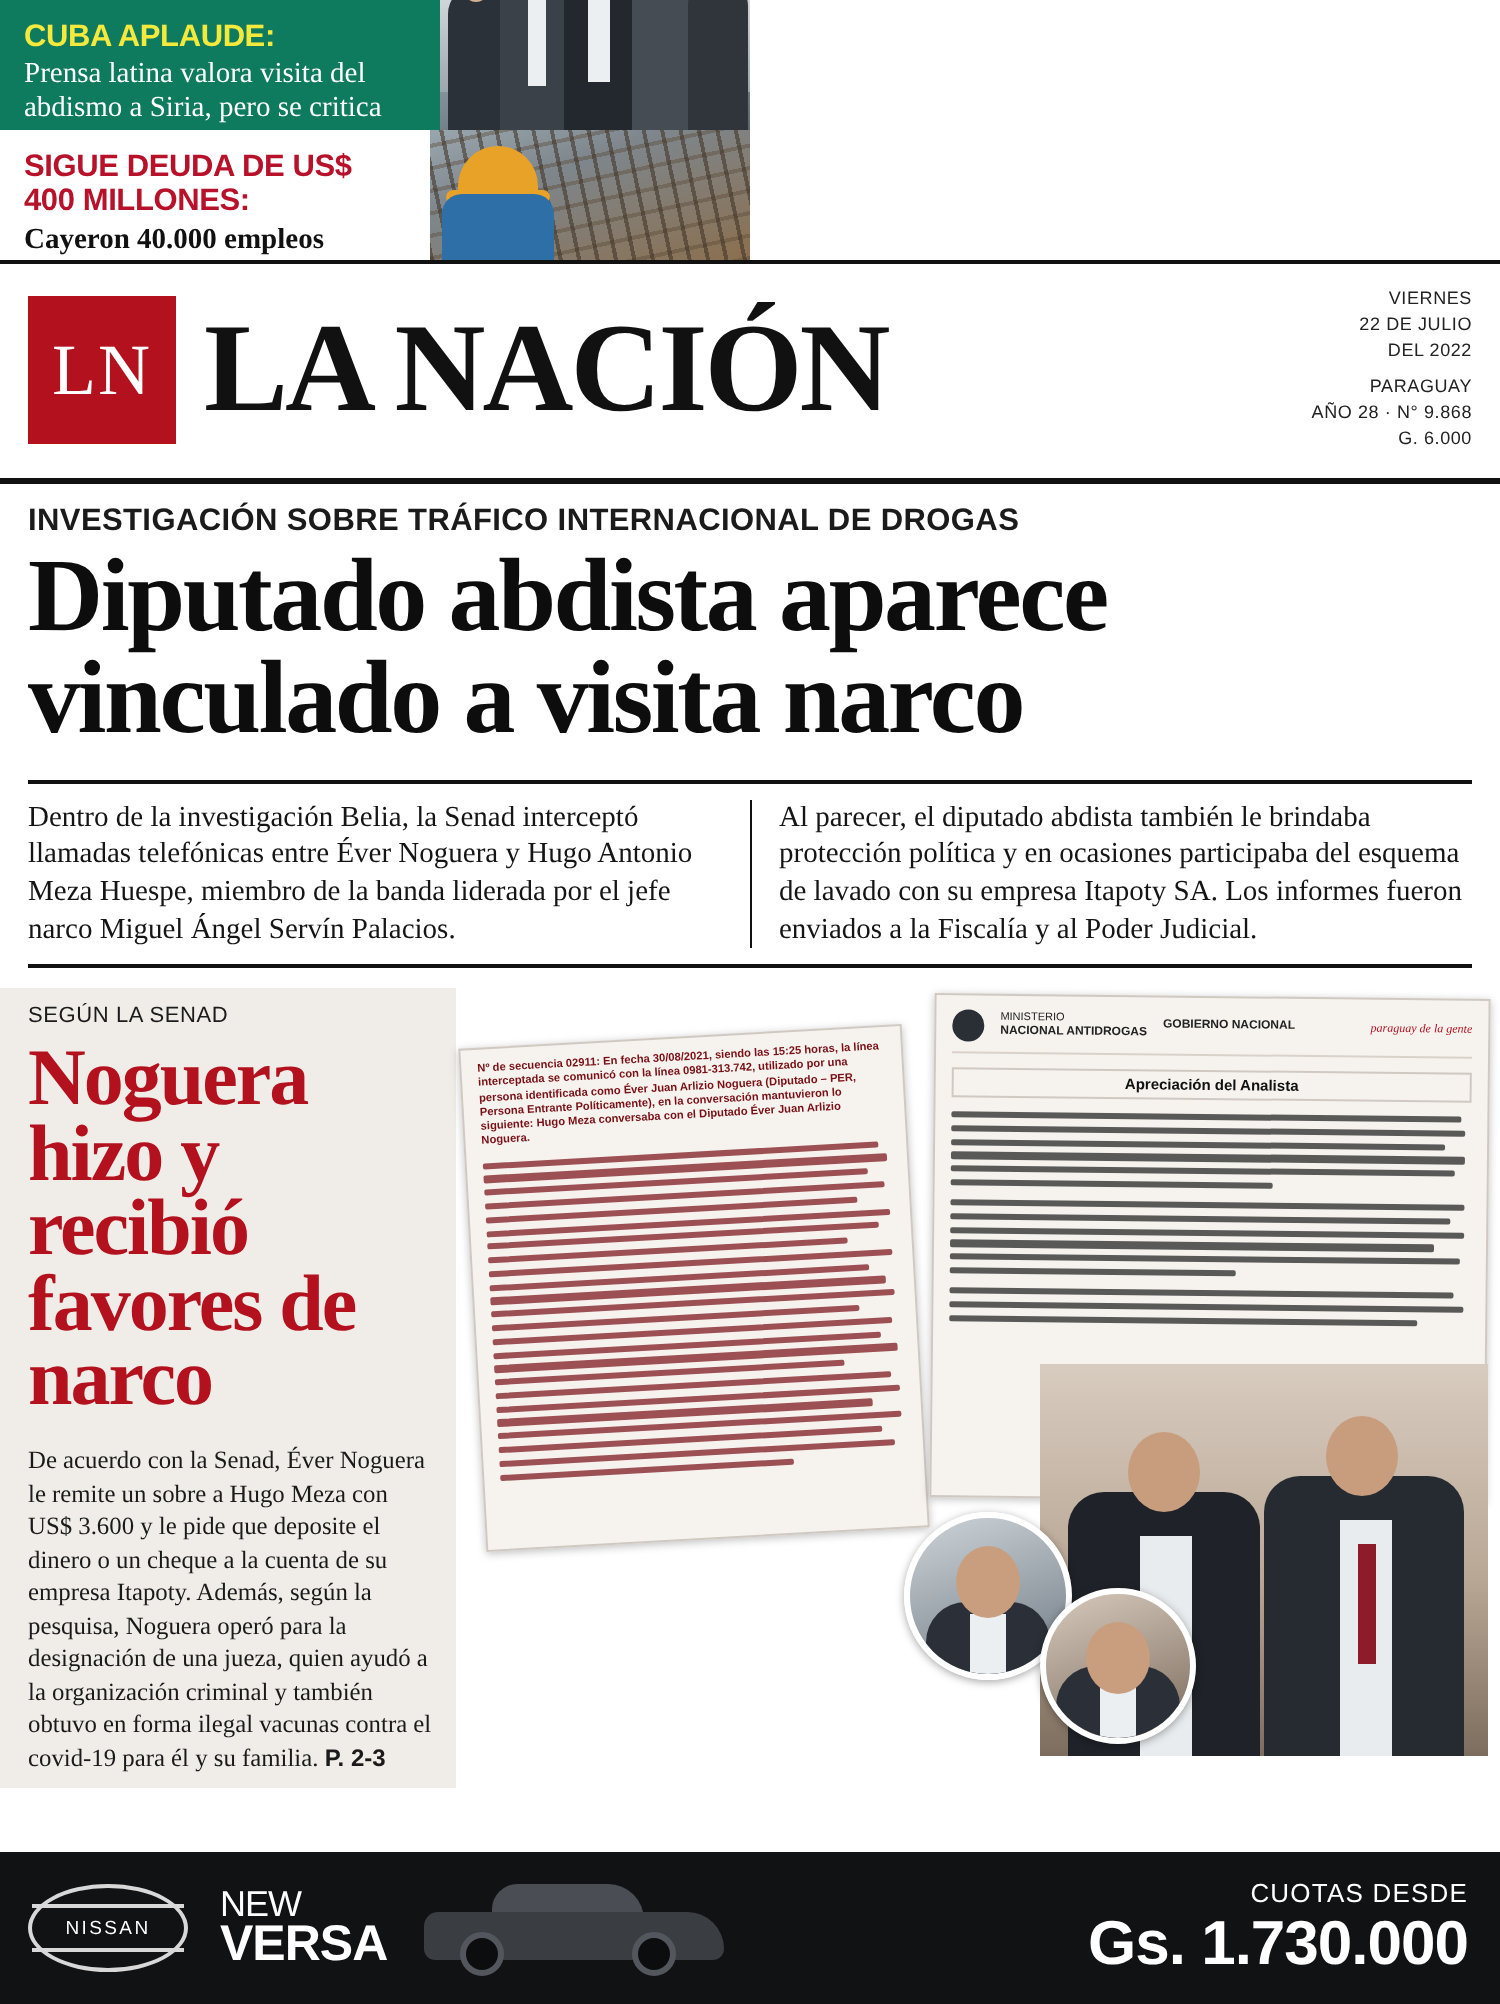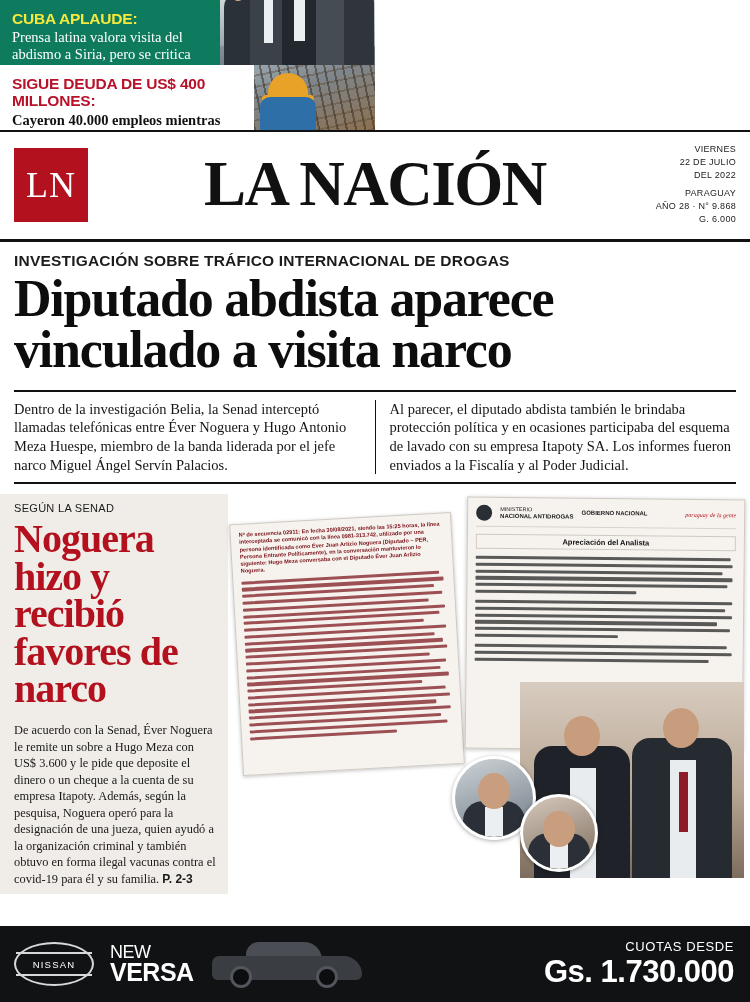--- a/index.html
+++ b/index.html
@@ -24,21 +24,21 @@
     height: 130px;
     overflow: hidden;
   }
   .teaser-left { width: 375px; background: #0e7b5f; }
   .teaser-right { width: 375px; background: #ffffff; }
   .teaser-text {
     padding: 10px 10px 6px 12px;
     width: 220px;
     color: #ffffff;
   }
-  .teaser-right .teaser-text { color: #1a1a1a; width: 254px; }
+  .teaser-right .teaser-text { color: #1a1a1a; width: 215px; }
   .teaser-kicker {
     font-family: "Liberation Sans", sans-serif;
     font-weight: bold;
     font-size: 15.5px;
     line-height: 1.12;
     color: #f5e93c;
     letter-spacing: -0.2px;
   }
   .teaser-right .teaser-kicker { color: #b8122a; }
   .teaser-body {
@@ -129,21 +129,20 @@
   }
   .ln-title {
     flex: 1;
     font-family: "Liberation Serif", serif;
     font-size: 63px;
     font-weight: bold;
     letter-spacing: -1.5px;
     color: #111;
     line-height: 1;
     white-space: nowrap;
-    text-align: center;
   }
   .ln-meta {
     font-family: "Liberation Sans", sans-serif;
     font-size: 9px;
     line-height: 1.45;
     text-align: right;
     color: #222;
     letter-spacing: .3px;
     padding-left: 8px;
   }

